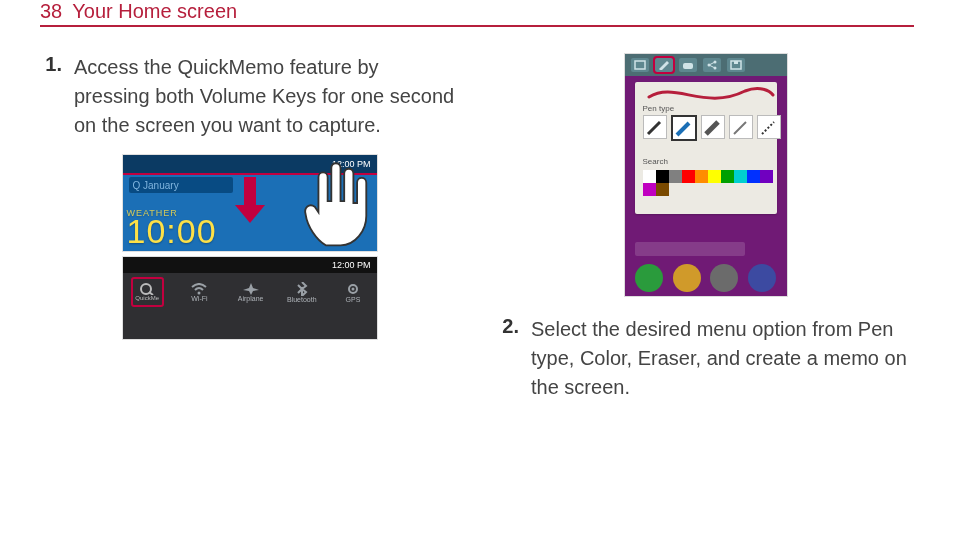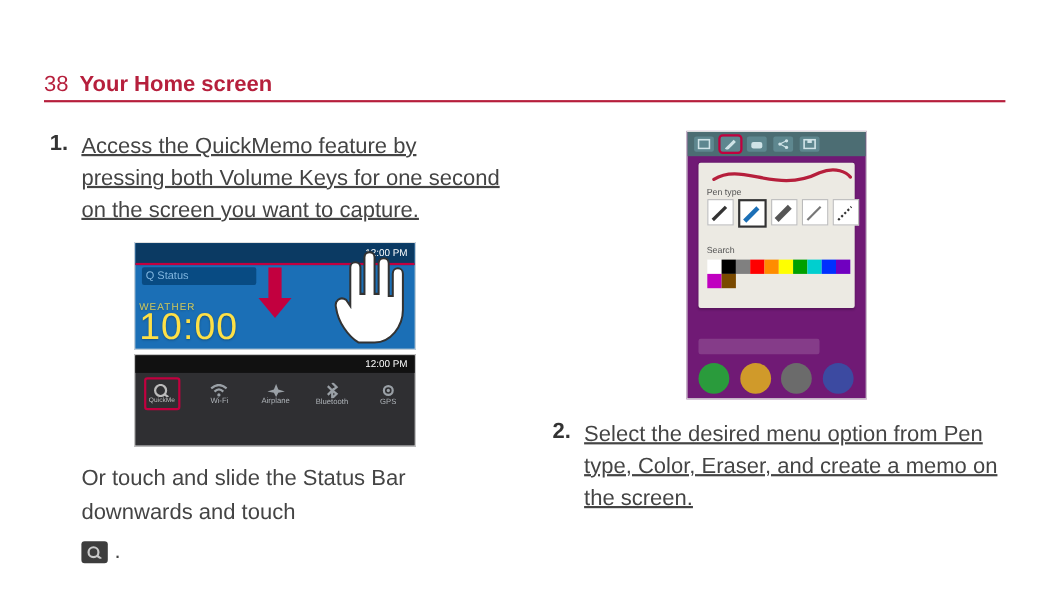--- a/index.html
+++ b/index.html
@@ -6,40 +6,39 @@
     margin: 0;
     padding: 0;
     width: 954px;
     height: 546px;
     background: #ffffff;
     font-family: "Arial", "Helvetica", sans-serif;
     color: #333;
   }
   .page {
     box-sizing: border-box;
-    padding: 18px 40px 0 40px;
-    margin-top: 48px;
+    padding: 0 40px 0 40px;
   }
   .header {
     display: flex;
     align-items: baseline;
     border-bottom: 2px solid #b61f3c;
     padding-bottom: 2px;
     margin-bottom: 26px;
   }
   .header .pn {
     color: #b61f3c;
     font-size: 20px;
     font-weight: 500;
     margin-right: 10px;
   }
   .header .ttl {
     color: #b61f3c;
     font-size: 20px;
-    font-weight: 700;
+    font-weight: 400;
   }
   .cols {
     display: flex;
     gap: 40px;
   }
   .col {
     flex: 1;
   }
   .item {
     display: flex;
@@ -51,21 +50,20 @@
     color: #333;
     font-size: 20px;
     min-width: 22px;
     text-align: right;
   }
   .item .body {
     flex: 1;
     font-size: 20px;
     line-height: 1.45;
     color: #444;
-    text-decoration: underline;
   }
   .fig-wrap {
     display: flex;
     justify-content: center;
     margin: 12px 0 14px 0;
   }
   .continuation {
     margin-left: 34px;
     font-size: 20px;
     line-height: 1.55;
@@ -306,21 +304,21 @@
       </div>
 
       <div class="fig-wrap">
         <div class="fig1">
 
           <div class="shot1">
             <div class="statusbar">
               <span>12:00 PM</span>
             </div>
             <div class="searchbar">
-              <span>Q  Status</span>
+              <span>Q  January</span>
             </div>
             <div class="weather">
               <small>WEATHER</small>
               <span>10:00</span>
             </div>
             <svg class="arrow" viewBox="0 0 34 48">
               <rect x="11" y="0" width="12" height="28" fill="#c2003f"></rect>
               <polygon points="2,28 32,28 17,46" fill="#c2003f"></polygon>
             </svg>
             <svg class="hand" viewBox="0 0 100 100">
@@ -365,30 +363,20 @@
                     <circle cx="7" cy="7" r="4" fill="none" stroke="#9aa0a6" stroke-width="2"></circle>
                     <circle cx="7" cy="7" r="1.5" fill="#9aa0a6"></circle>
                   </svg>
                 <span>GPS</span>
               </div>
             </div>
           </div>
         </div>
       </div>
 
-      <div class="continuation">
-        <span>Or touch and slide the Status Bar downwards and touch</span>
-        <span class="q-icon">
-          <svg width="14" height="12" viewBox="0 0 14 12">
-              <circle cx="6" cy="6" r="4.5" fill="none" stroke="#c9c9c9" stroke-width="2"></circle>
-              <line x1="9" y1="9" x2="13" y2="12" stroke="#c9c9c9" stroke-width="2"></line>
-            </svg>
-        </span>
-        <span>.</span>
-      </div>
     </div>
 
     <div class="col">
       <div class="fig-wrap" style="margin-top:0">
         <div class="fig2">
           <div class="topbar">
             <div class="tic">
                 <svg width="12" height="10" viewBox="0 0 12 10">
                   <rect x="1" y="1" width="10" height="8" fill="none" stroke="#cfe3e7" stroke-width="1.5"></rect>
                 </svg>

